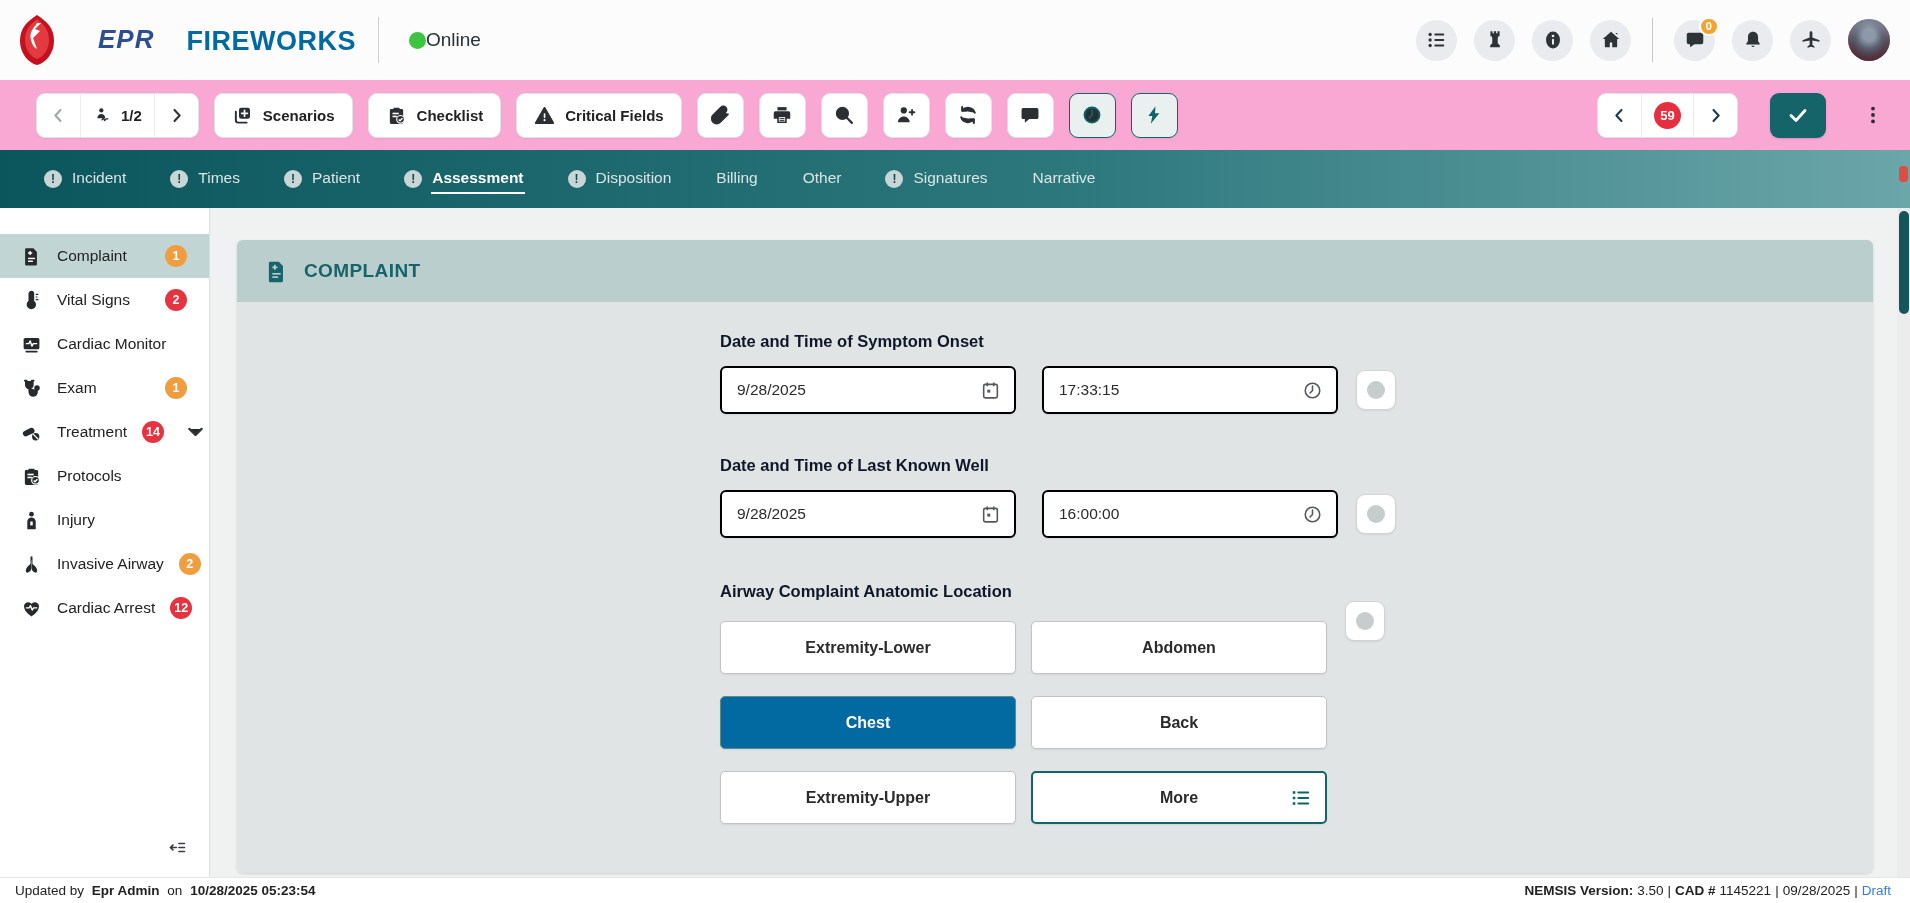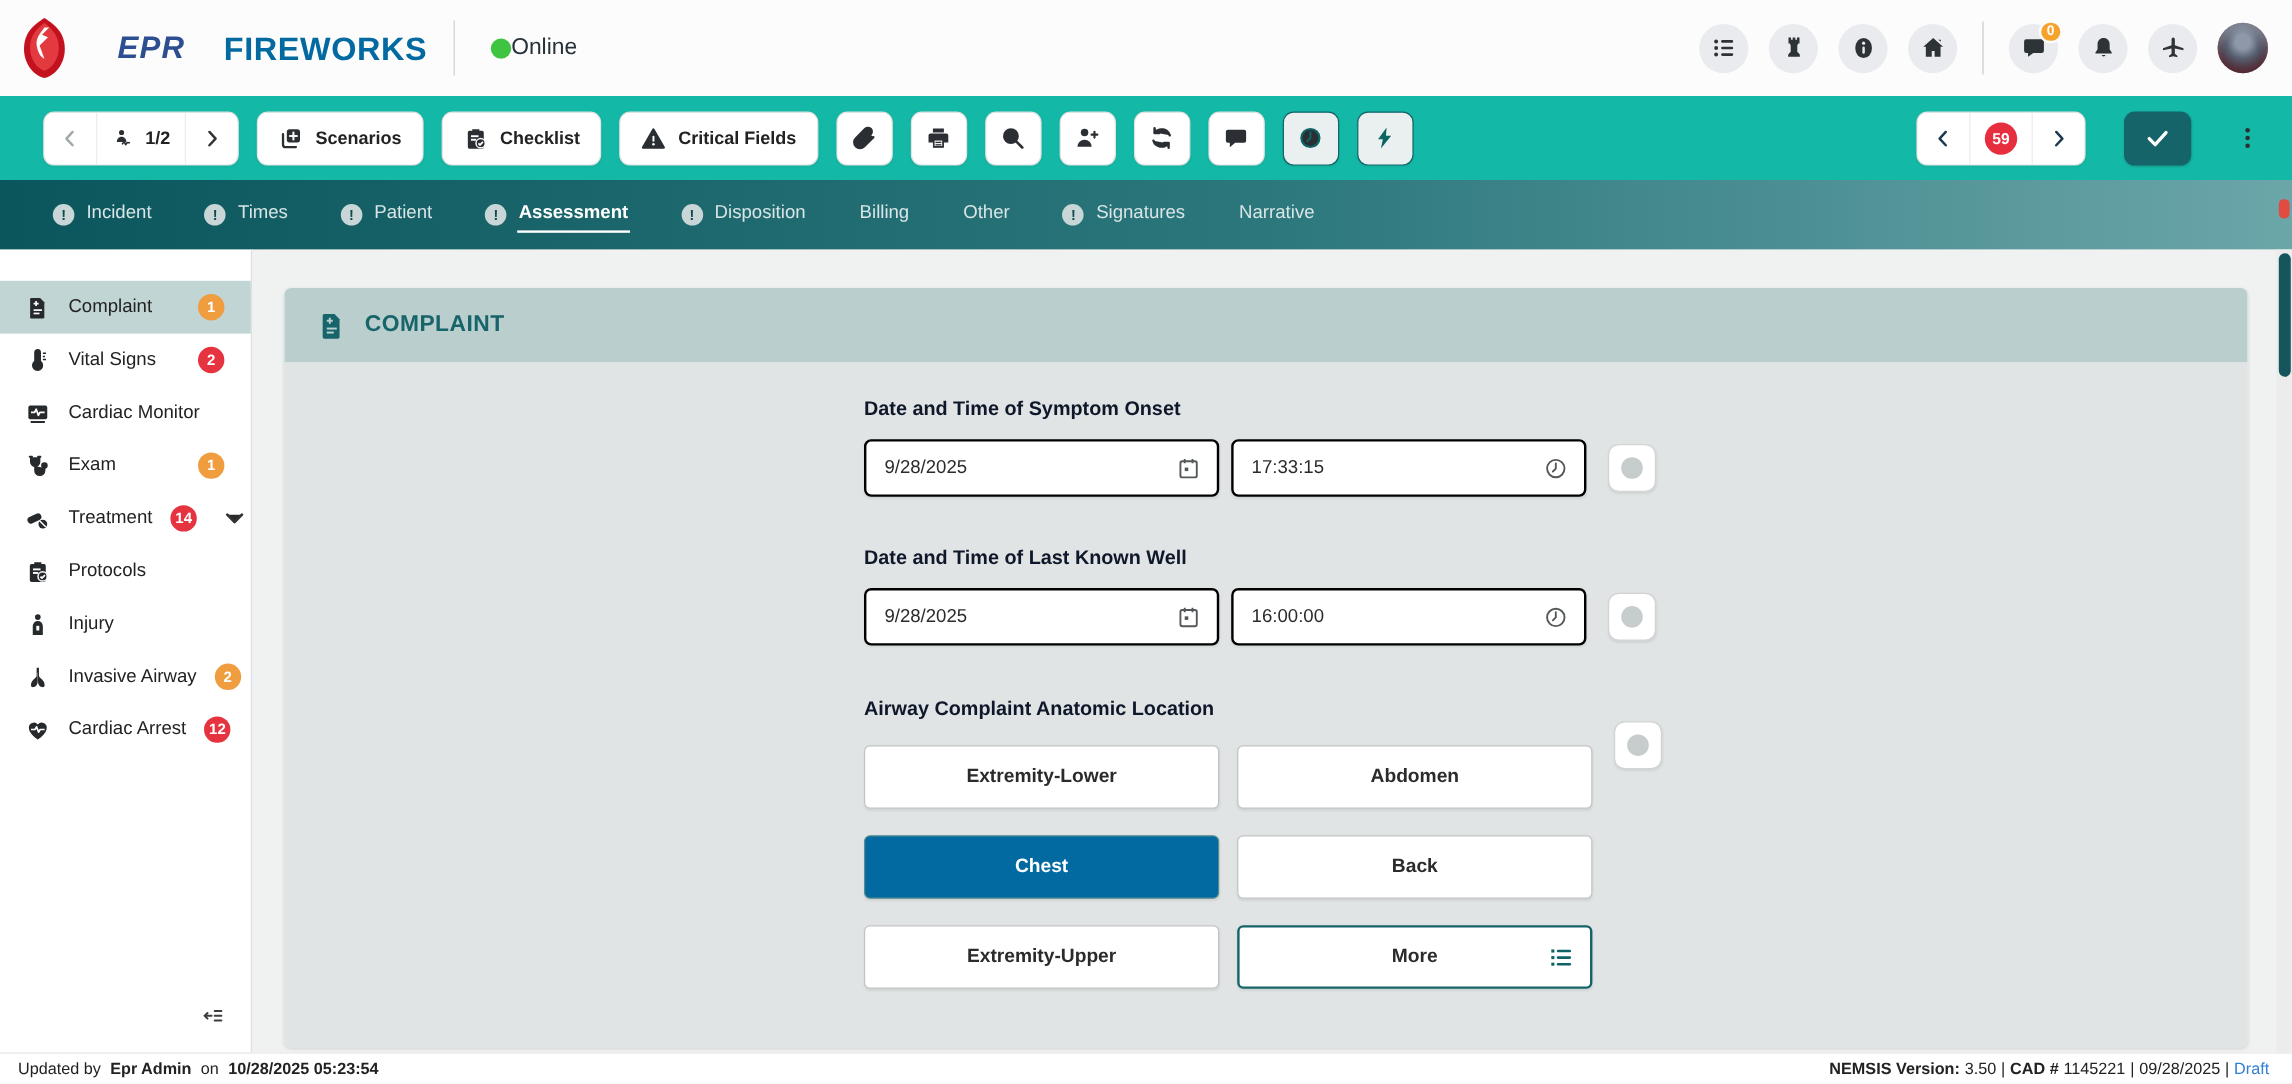--- a/index.html
+++ b/index.html
@@ -21,21 +21,21 @@
   .top-right { margin-left:auto; display:flex; align-items:center; gap:17px; padding-right:20px; }
   .circle-btn { width:41px; height:41px; border-radius:50%; background:#e9ebee; display:flex; align-items:center; justify-content:center; cursor:pointer; position:relative; }
   .circle-btn svg { width:22px; height:22px; fill:#2e3338; }
   .top-right .divider2 { width:1px; height:44px; background:#c9c9c9; margin:0 4px; }
   .chat-badge { position:absolute; top:-3px; right:-4px; min-width:19px; height:19px; border-radius:10px; background:#f5a32c; color:#fff; font-size:11.5px; font-weight:bold; display:flex; align-items:center; justify-content:center; padding:0 5px; border:2px solid #fcfcfc; }
   .avatar { width:42px; height:42px; border-radius:50%; cursor:pointer;
     background: radial-gradient(circle at 50% 38%, #8f98a8 0 18%, #5b6475 40%, #2e3440 75%, #1d222c 100%);
     box-shadow: inset 0 -6px 8px rgba(140,30,40,.45), inset 0 6px 6px rgba(210,215,225,.35); }
 
   
-  .toolbar { position:absolute; left:0; top:80px; width:1910px; height:70px; background:#14b8a6; display:flex; align-items:center; padding:0 22px 0 36px; gap:15px; }
+  .toolbar { position:absolute; left:0; top:80px; width:1910px; height:70px; background:#f9a8d4; display:flex; align-items:center; padding:0 22px 0 36px; gap:15px; }
   .seg-group { display:flex; align-items:stretch; height:45px; background:#fff; border:1px solid #e2e3e3; border-radius:9px; box-shadow:0 1px 2px rgba(0,0,0,.05); overflow:hidden; }
   .seg { display:flex; align-items:center; justify-content:center; padding:0 12px; cursor:pointer; }
   .seg + .seg { border-left:1px solid #ececec; }
   .seg svg { width:19px; height:19px; }
   .seg .chev { stroke:#333; }
   .seg .chev.dim { stroke:#a2a7aa; }
   .rec-label { font-size:15px; font-weight:bold; color:#222; margin-left:9px; }
   .tb-btn { height:45px; background:#fff; border:1px solid #e2e3e3; border-radius:9px; box-shadow:0 1px 2px rgba(0,0,0,.05); display:flex; align-items:center; gap:10px; padding:0 17px; cursor:pointer; }
   .tb-btn span { font-size:15px; font-weight:bold; color:#222; }
   .tb-btn svg { width:21px; height:21px; fill:#2b2f33; }
@@ -76,21 +76,21 @@
   .card-header svg { width:25px; height:25px; fill:#17646b; }
   .card-title { font-size:19px; font-weight:bold; letter-spacing:.4px; color:#17646b; }
   .card-body { height:571px; background:#e0e4e4; position:relative; }
   .fields { position:absolute; left:483px; top:0; }
   .field-label { font-size:16.5px; font-weight:bold; color:#0f172a; }
   .fg1 { margin-top:30px; } .fg1 .field-row { margin-top:15px; }
   .fg2 { margin-top:42px; } .fg2 .field-row { margin-top:15px; }
   .fg3 { margin-top:44px; } .fg3 .btn-grid { margin-top:20px; }
   .field-row { display:flex; align-items:center; }
   .input { width:296px; height:48px; background:#fff; border:2px solid #000000; border-radius:6px; box-shadow:0 1px 2px rgba(0,0,0,.07); display:flex; align-items:center; justify-content:space-between; padding:0 13px 0 15px; cursor:text; }
-  .input + .input { margin-left:10px; }
+  .input + .input { margin-left:26px; }
   .input .val { font-size:15.5px; color:#2b2b2b; }
   .input svg { width:21px; height:21px; }
   .dot-btn { width:40px; height:40px; background:#fff; border:1px solid #d2d4d4; border-radius:9px; box-shadow:0 1px 2px rgba(0,0,0,.07); margin-left:18px; display:flex; align-items:center; justify-content:center; cursor:pointer; }
   .dot-btn .dot { width:18px; height:18px; border-radius:50%; background:#c7cccc; }
   .btn-grid-wrap { display:flex; align-items:flex-start; }
   .btn-grid { display:grid; grid-template-columns:296px 296px; column-gap:15px; row-gap:22px; }
   .loc-btn { height:53px; background:#fff; border:1px solid #c2c4c4; border-radius:5px; box-shadow:0 1px 2px rgba(0,0,0,.07); display:flex; align-items:center; justify-content:center; font-size:16px; font-weight:bold; color:#2b2b2b; cursor:pointer; position:relative; }
   .loc-btn.selected { background:#0369a1; border-color:#568e90; color:#fff; }
   .loc-btn.more { border:2px solid #15646a; }
   .loc-btn.more svg { position:absolute; right:13px; top:50%; transform:translateY(-50%); width:22px; height:22px; }

